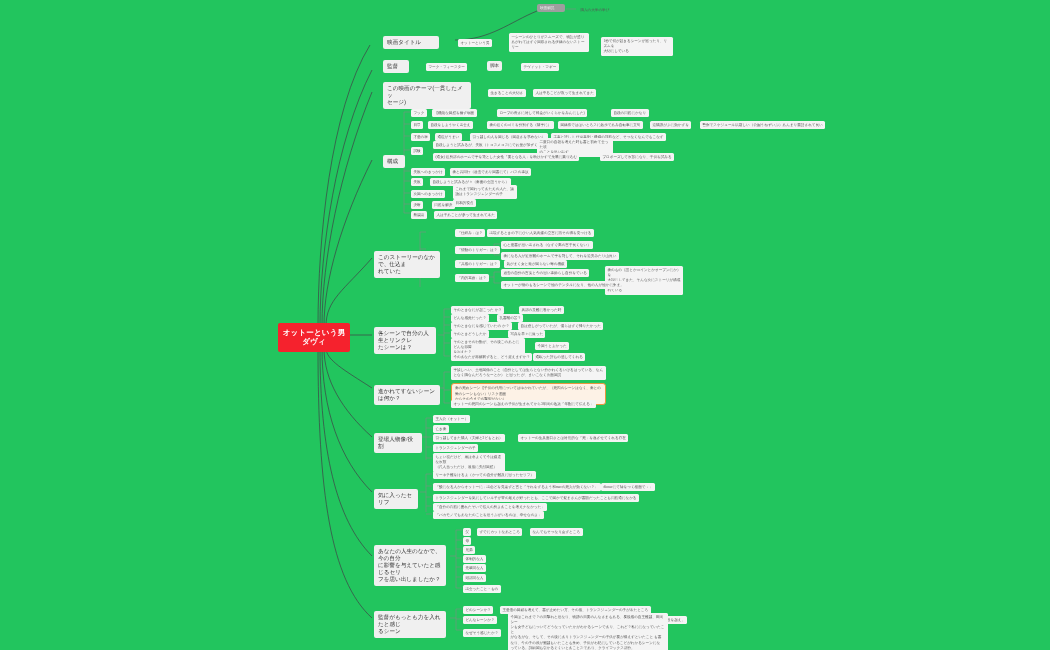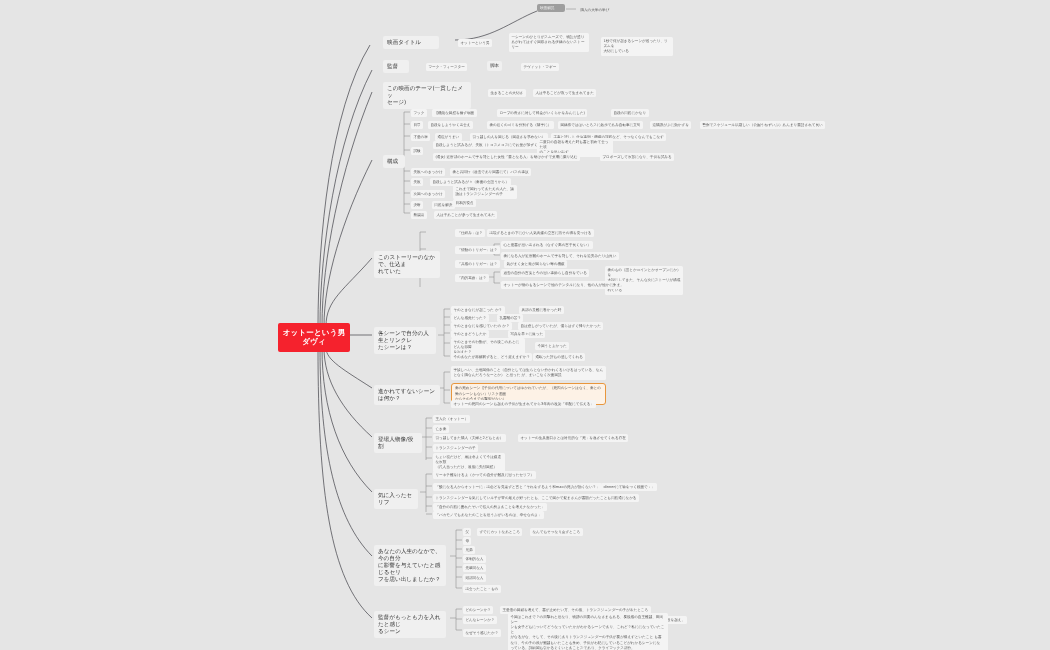--- a/index.html
+++ b/index.html
@@ -6,21 +6,22 @@
   html, body {
     margin: 0; padding: 0;
     width: 1050px; height: 650px;
     background: #ffffff;
     font-family: "DejaVu Sans", "Liberation Sans", sans-serif;
     overflow: hidden;
   }
   #canvas {
     position: relative;
     width: 1050px; height: 650px;
-    background: #e5e5e5;
+    background: #22c55e;
+    font-family: Liberation Serif, serif;
   }
   svg.links {
     position: absolute; left: 0; top: 0;
     width: 1050px; height: 650px;
     pointer-events: none;
   }
   .node {
     position: absolute;
     white-space: pre-wrap;
     line-height: 1.25;

